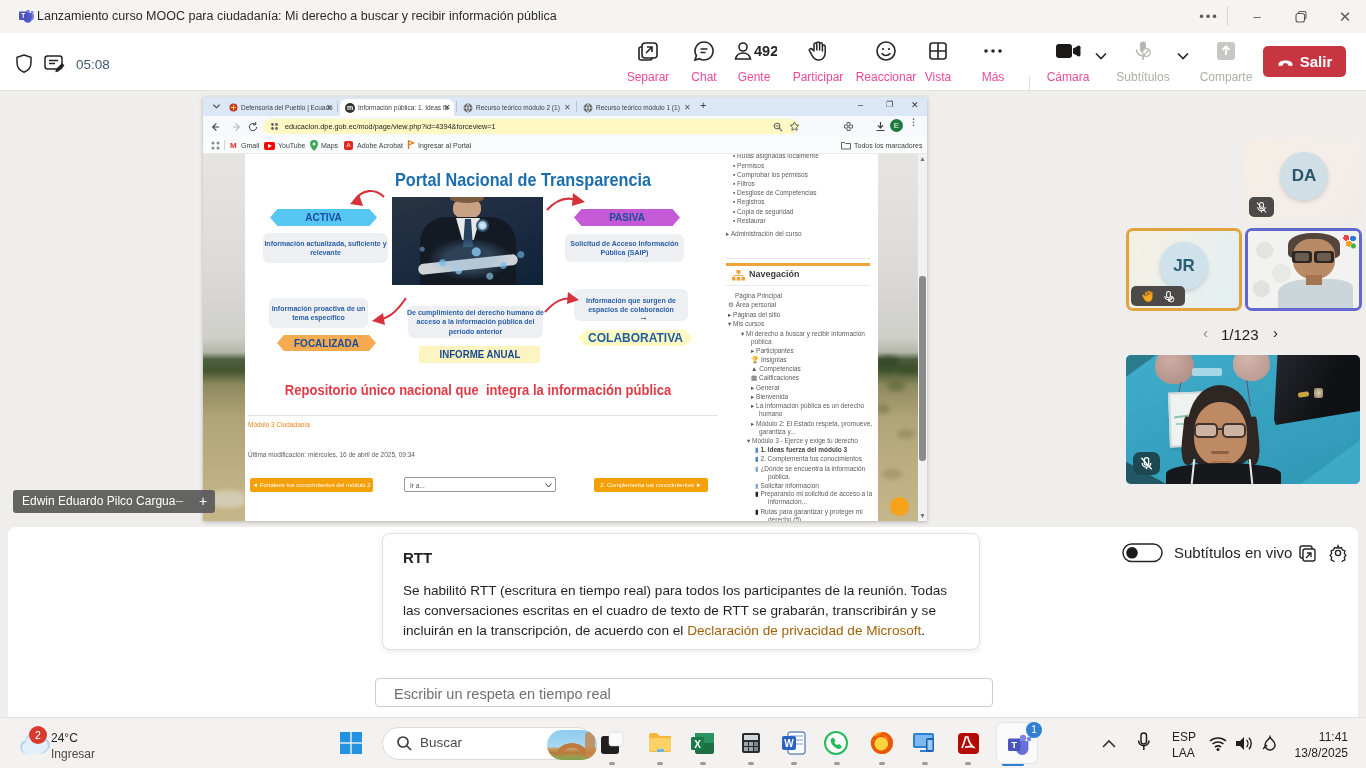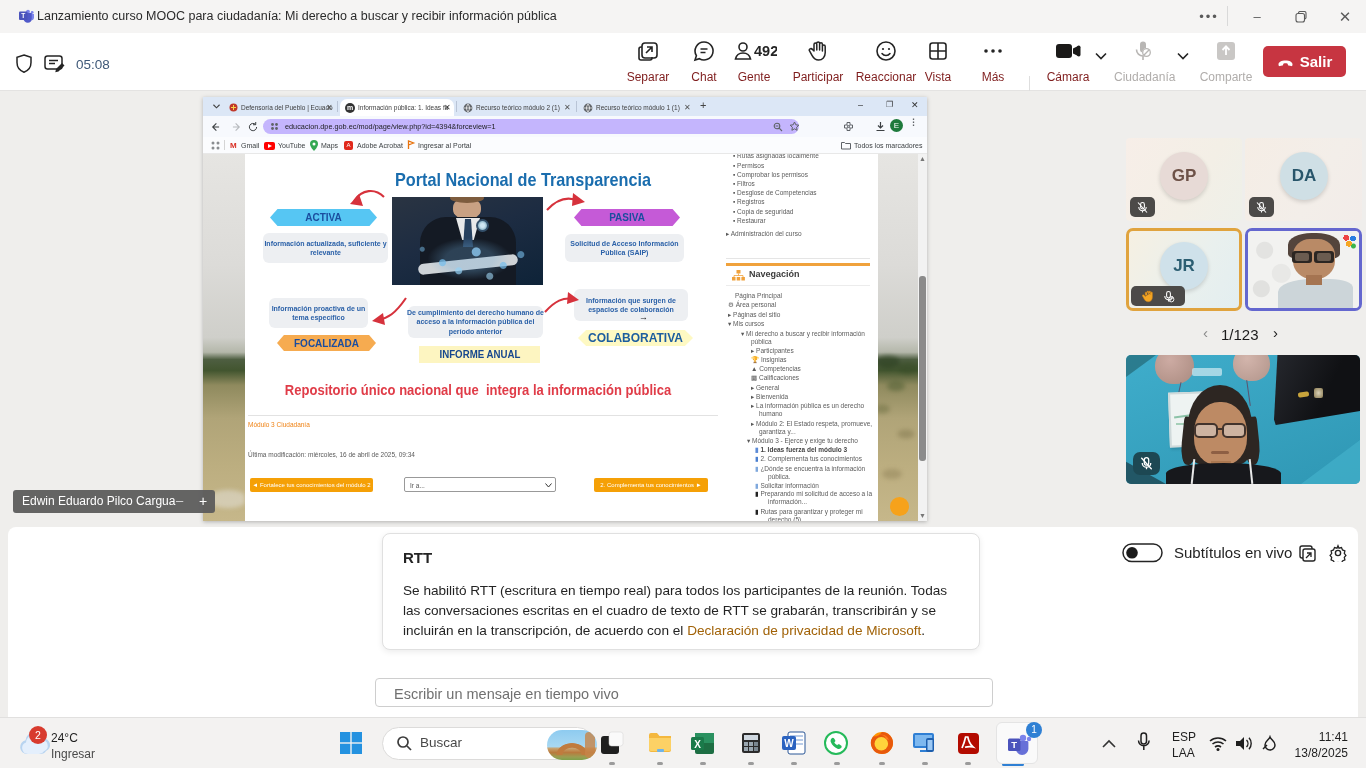--- a/index.html
+++ b/index.html
@@ -8,21 +8,21 @@
 .abs { position:absolute; }
 
 
 #titlebar { position:absolute; left:0; top:0; width:1366px; height:33px; background:#f5f4f3;padding-left:44px; }
 #title-text { position:absolute; left:37px; top:9px; font-size:12.5px; color:#2b2b2b; }
 .winctl { position:absolute; top:0; height:33px; width:30px; color:#5a5a5a; font-size:13px; text-align:center; line-height:33px; }
 
 
 #toolbar { position:absolute; left:0; top:33px; width:1366px; height:58px; background:#ffffff; border-bottom:1px solid #e4e3e2; }
 .tbtn { position:absolute; top:6px; text-align:center; color:#242424; }
-.tbtn .lbl { font-size:12px; margin-top:3px; color:#7f1d1d; }
+.tbtn .lbl { font-size:12px; margin-top:3px; color:#ec4899; }
 .tbtn.gray .lbl { color:#b0adab; }
 #salir { position:absolute; left:1263px; top:13px; width:83px; height:31px; background:#c73541; border-radius:5px; color:#fff; font-size:15px; font-weight:bold; text-align:center; line-height:31px; }
 
 
 #stage { position:absolute; left:0; top:91px; width:1366px; height:436px; background:#efeeec; }
 
 
 #browser { position:absolute; left:203px; top:6px; width:724px; height:424px; box-shadow:0 1px 4px rgba(0,0,0,.25); }
 #tabbar { position:absolute; left:0; top:0; width:724px; height:19px; background:#dce7f6; }
 #btoolbar { position:absolute; left:0; top:19px; width:724px; height:21px; background:#f7f9fd; }
@@ -167,21 +167,21 @@
       <path d="M2 2.5l5 5 5-5" fill="none" stroke="#242424" stroke-width="1.6"></path>
     </svg>
   <div class="tbtn gray" style="left:1114px;width:58px;">
     <svg width="24" height="24" viewBox="0 0 24 24">
         <rect x="9" y="2.5" width="6" height="11" rx="3" fill="#b8b6b4"></rect>
         <path d="M5.5 10.5a6.5 6.5 0 0 0 13 0M12 17v4" fill="none" stroke="#b8b6b4" stroke-width="1.6"></path>
         <circle cx="15.5" cy="13.5" r="4.4" fill="#fff"></circle>
         <circle cx="15.5" cy="13.5" r="3.8" fill="none" stroke="#b8b6b4" stroke-width="1.3"></circle>
         <path d="M12.8 16.2l5.4-5.4" stroke="#b8b6b4" stroke-width="1.3"></path>
       </svg>
-    <div class="lbl">Ciudadanía</div>
+    <div class="lbl">Subtítulos</div>
   </div>
   <svg class="abs" style="left:1176px;top:18px" width="14" height="10" viewBox="0 0 14 10">
       <path d="M2 2.5l5 5 5-5" fill="none" stroke="#242424" stroke-width="1.6"></path>
     </svg>
   <div class="tbtn gray" style="left:1196px;width:60px;">
     <svg width="24" height="24" viewBox="0 0 24 24">
         <rect x="3" y="3" width="18" height="18" rx="3" fill="#c9c7c5"></rect>
         <path d="M12 16V8m-3.5 3L12 7.4l3.5 3.6" fill="none" stroke="#fff" stroke-width="1.8"></path>
       </svg>
     <div class="lbl">Comparte</div>
@@ -238,21 +238,21 @@
     <div id="btoolbar">
       <svg class="abs" style="left:7px;top:5.5px" width="10" height="10" viewBox="0 0 11 11">
           <path d="M7 1.5L3 5.5l4 4M3 5.5h7" stroke="#3c4043" stroke-width="1.2" fill="none"></path>
         </svg>
       <svg class="abs" style="left:29px;top:5.5px" width="10" height="10" viewBox="0 0 11 11">
           <path d="M4 1.5l4 4-4 4M1 5.5h7" stroke="#b6b9bd" stroke-width="1.2" fill="none"></path>
         </svg>
       <svg class="abs" style="left:45px;top:5.5px" width="10" height="10" viewBox="0 0 11 11">
           <path d="M9.5 5.5a4 4 0 1 1-1.2-2.8M8.5 0v3h-3" stroke="#3c4043" stroke-width="1.1" fill="none"></path>
         </svg>
-      <div class="abs" style="left:60px;top:2.5px;width:536px;height:15px;background:#c4b5fd;border-radius:8px;text-decoration:underline;">
+      <div class="abs" style="left:60px;top:2.5px;width:536px;height:15px;background:#fef9c3;border-radius:8px;text-decoration:underline;">
         <svg class="abs" style="left:7px;top:3.5px" width="9" height="9" viewBox="0 0 9 9">
             <circle cx="2.5" cy="2.5" r="1.4" fill="#5f6368"></circle>
             <circle cx="6.5" cy="2.5" r="1.4" fill="#5f6368"></circle>
             <circle cx="2.5" cy="6.5" r="1.4" fill="#5f6368"></circle>
             <circle cx="6.5" cy="6.5" r="1.4" fill="#5f6368"></circle>
           </svg>
         <span class="abs" style="left:22px;top:3.5px;font-size:7.3px;color:#202124;">educacion.dpe.gob.ec/mod/page/view.php?id=4394&amp;forceview=1</span>
         <svg class="abs" style="left:510px;top:3px" width="10" height="10" viewBox="0 0 10 10">
             <circle cx="4" cy="4" r="2.8" fill="none" stroke="#5f6368" stroke-width="1.1"></circle>
             <path d="M6.2 6.2L9 9" stroke="#5f6368" stroke-width="1.1"></path>
@@ -424,30 +424,20 @@
         <div class="abs" style="left:687px;top:343px;width:19px;height:19px;border-radius:50%;background:#f6a21b;"></div>
       </div>
       <div id="pscroll">
         <div class="abs" style="left:1px;top:1px;color:#777;font-size:7px;">▲</div>
         <div id="pthumb"></div>
         <div class="abs" style="left:1px;top:358px;color:#777;font-size:7px;">▼</div>
       </div>
     </div>
   </div>
 
-  <div class="tile" style="left:1126px;top:47px;width:116px;height:83px;background:linear-gradient(120deg,#f7eee8,#f3efe6 60%,#eef0e9);">
-    <div class="avatar" style="left:34px;top:14px;width:48px;height:48px;background:#e7dad6;box-shadow:0 2px 4px rgba(0,0,0,.15);color:#6d5147;font-size:17px;">GP</div>
-    <div class="micbadge" style="left:4px;top:59px;width:25px;height:20px;">
-      <svg width="13" height="13" viewBox="0 0 13 13">
-          <rect x="4.6" y="1.5" width="3.8" height="6.5" rx="1.9" fill="none" stroke="#fff" stroke-width="1.1"></rect>
-          <path d="M2.8 6a3.7 3.7 0 0 0 7.4 0M6.5 9.7v1.8" fill="none" stroke="#fff" stroke-width="1.1"></path>
-          <path d="M2 1.5l9 10" stroke="#fff" stroke-width="1.1"></path>
-        </svg>
-    </div>
-  </div>
   <div class="tile" style="left:1126px;top:137px;width:116px;height:83px;background:linear-gradient(120deg,#f6f0e2,#e9f0ee 60%,#e3eef0);border:3px solid #e0a33e;border-radius:7px;">
     <div class="avatar" style="left:31px;top:11px;width:48px;height:48px;background:#cfe1ea;box-shadow:0 2px 4px rgba(0,0,0,.15);color:#2c5e72;font-size:17px;">JR</div>
     <div class="micbadge" style="left:2px;top:55px;width:54px;height:20px;">
       <svg width="14" height="14" viewBox="0 0 14 14" style="margin-right:6px;">
           <path d="M3.2 6.5V3.8a.9.9 0 0 1 1.8 0V6m0-3.2a.9.9 0 0 1 1.8 0V6m0-3a.9.9 0 0 1 1.8 0v3m0-2.2a.9.9 0 0 1 1.8 0v4.4c0 2.6-1.7 4.6-4.2 4.6-2.1 0-3.2-1-4.2-3-.6-1.1-1.2-2.2-1.6-2.9-.3-.5 0-1.1.6-1.2.5-.1 1 .1 1.3.5l.9 1.3z" fill="#f5a623" stroke="#c77f1a" stroke-width=".5"></path>
         </svg>
       <svg width="13" height="13" viewBox="0 0 13 13">
           <rect x="4.6" y="1.5" width="3.8" height="6.5" rx="1.9" fill="none" stroke="#fff" stroke-width="1.1"></rect>
           <path d="M2.8 6a3.7 3.7 0 0 0 7.4 0M6.5 9.7v1.8" fill="none" stroke="#fff" stroke-width="1.1"></path>
           <circle cx="9.3" cy="9.3" r="2.6" fill="none" stroke="#fff" stroke-width=".9"></circle>
@@ -550,21 +540,21 @@
         <rect x="2" y="2" width="12" height="12" rx="2" fill="none" stroke="#242424" stroke-width="1.4"></rect>
         <rect x="5" y="5" width="12" height="12" rx="2" fill="#fff" stroke="#242424" stroke-width="1.4"></rect>
         <path d="M8 14l5-5m0 4v-4h-4" stroke="#242424" stroke-width="1.3" fill="none"></path>
       </svg>
     <svg style="position:absolute;left:207px;top:1px" width="18" height="18" viewBox="0 0 18 18">
         <circle cx="9" cy="9" r="2.6" fill="none" stroke="#242424" stroke-width="1.4"></circle>
         <path d="M9 1.8l1 2.4 2.5-.6 1 2.3 2.4 1-.6 2.5 1.6 2-1.6 2 .6 2.5-2.4 1-1 2.3-2.5-.6-1 2.4-1-2.4-2.5.6-1-2.3-2.4-1 .6-2.5-1.6-2 1.6-2-.6-2.5 2.4-1 1-2.3 2.5.6z" fill="none" stroke="#242424" stroke-width="1.3"></path>
       </svg>
   </div>
   <div id="input">
-      <span>Escribir un mensaje en tiempo vivo</span>
+      <span>Escribir un respeta en tiempo real</span>
     </div>
 </div>
 
 <div id="taskbar">
   <svg class="abs" style="left:18px;top:12px" width="36" height="28" viewBox="0 0 36 28">
     <path d="M9 24a7 7 0 0 1-1.5-13.8A9 9 0 0 1 25 8.5 6.5 6.5 0 0 1 28 21c-1 1.8-3 3-6 3z" fill="#b8d4f0"></path>
     <path d="M10 24a6 6 0 0 1-2-11.6A8 8 0 0 1 23.5 10 5.8 5.8 0 0 1 26 21.2 6 6 0 0 1 21 24z" fill="#e4effc"></path>
   </svg>
   <div class="abs" style="left:29px;top:8px;width:18px;height:18px;border-radius:50%;background:#d83b2e;color:#fff;font-size:10.5px;text-align:center;line-height:18px;">2</div>
   <div class="tktext" style="left:51px;top:13px;">24°C</div>

